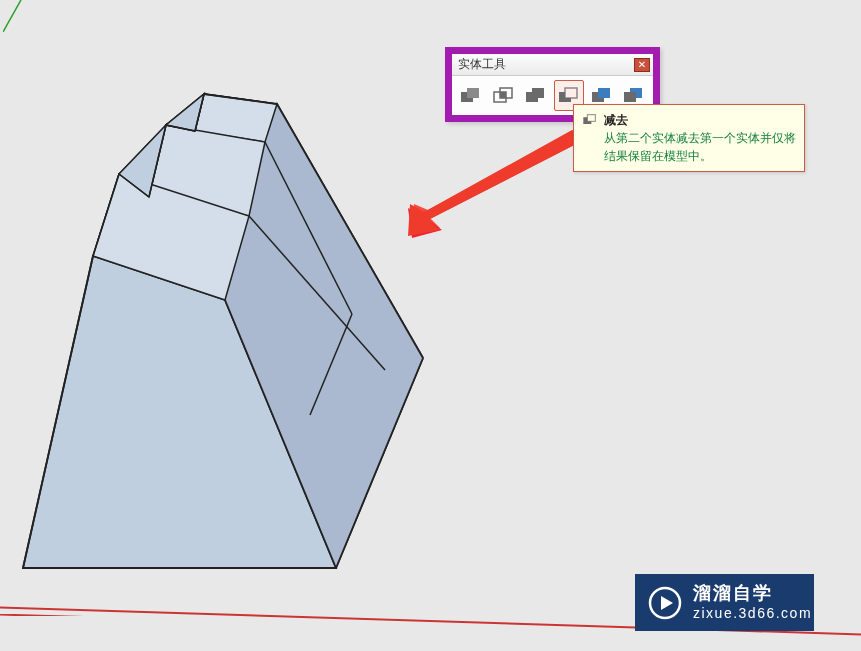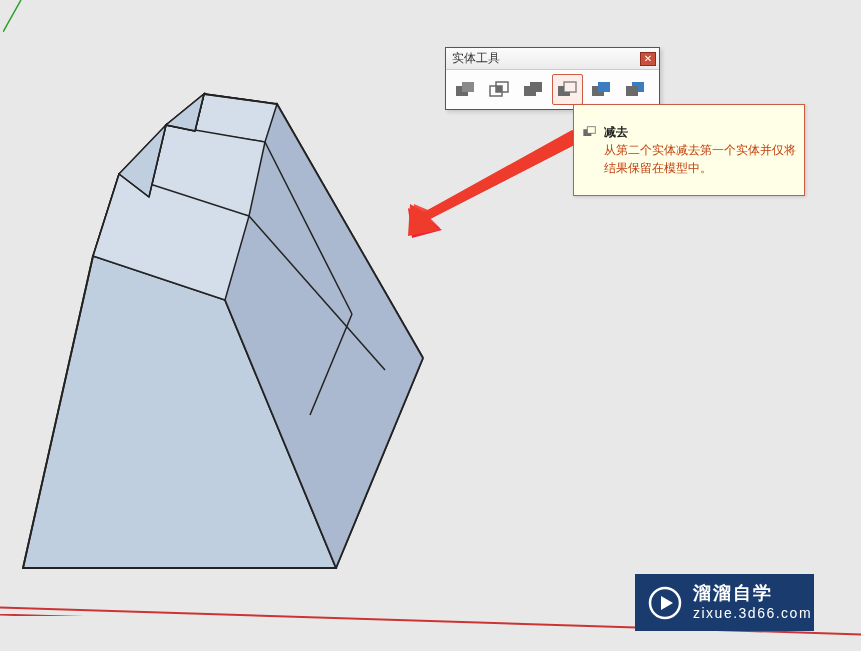--- a/index.html
+++ b/index.html
@@ -36,21 +36,21 @@
       left: 15px;
       width: 440px;
       height: 520px;
     }
     
     .toolbar {
       position: absolute;
       top: 47px; left: 445px;
       width: 215px;
       background: #ffffff;
-      border: 1px solid #a21caf;
+      border: 7px solid #a21caf;
       box-shadow: 2px 2px 4px rgba(0,0,0,0.15);
     }
     .toolbar-header {
       background: linear-gradient(#fcfcfc, #ebebeb);
       border-bottom: 1px solid #ccc;
       height: 22px;
       display: flex;
       align-items: center;
       justify-content: space-between;
       padding: 0 3px 0 6px;
@@ -89,37 +89,37 @@
     .tool-icon {
       width: 24px; height: 20px;
     }
     
     .tooltip {
       position: absolute;
       top: 104px; left: 573px;
       width: 232px;
       background: #fffee7;
       border: 1px solid #cc5b45;
-      padding: 18px 8px;
+      padding: 6px 8px;
       font-size: 12px;
       line-height: 1.5;
       box-shadow: 1px 1px 3px rgba(0,0,0,0.15);
     }
     .tooltip-row1 {
       display: flex;
       align-items: center;
       gap: 6px;
       font-weight: bold;
       color: #222;
     }
     .tooltip-icon {
       width: 16px; height: 14px;
     }
     .tooltip-desc {
-      color: #c2410c;
+      color: #15803d;
       padding-left: 22px;
     }
     
     .arrow {
       position: absolute;
       top: 130px; left: 408px;
       width: 180px; height: 110px;
       pointer-events: none;
     }
     

